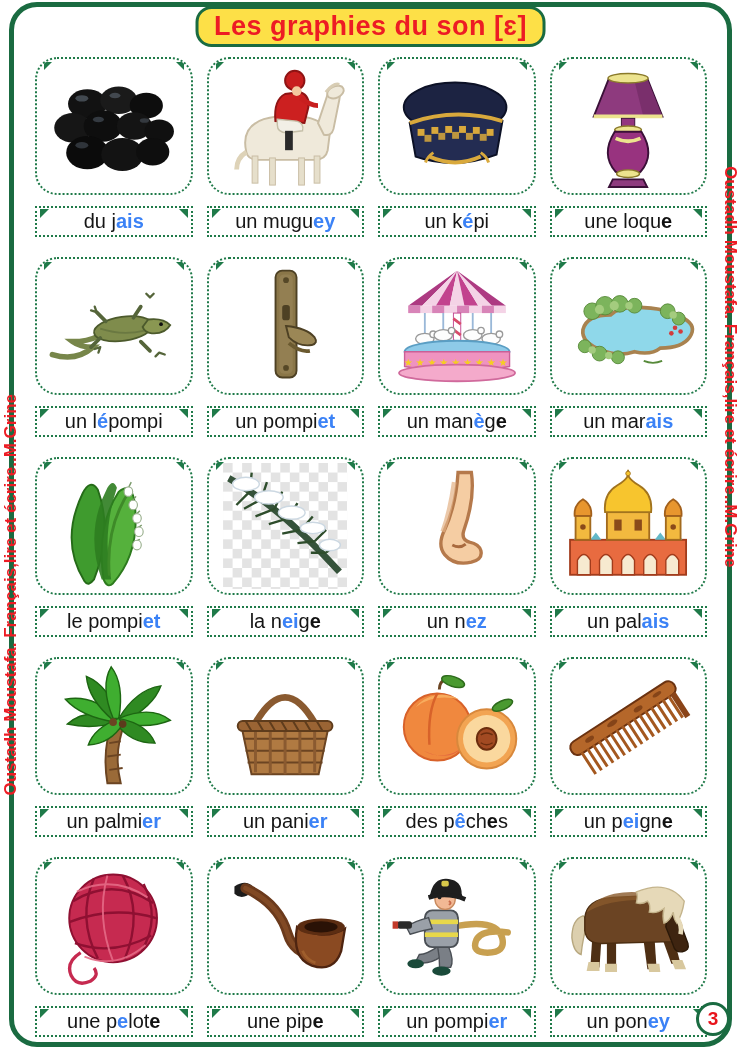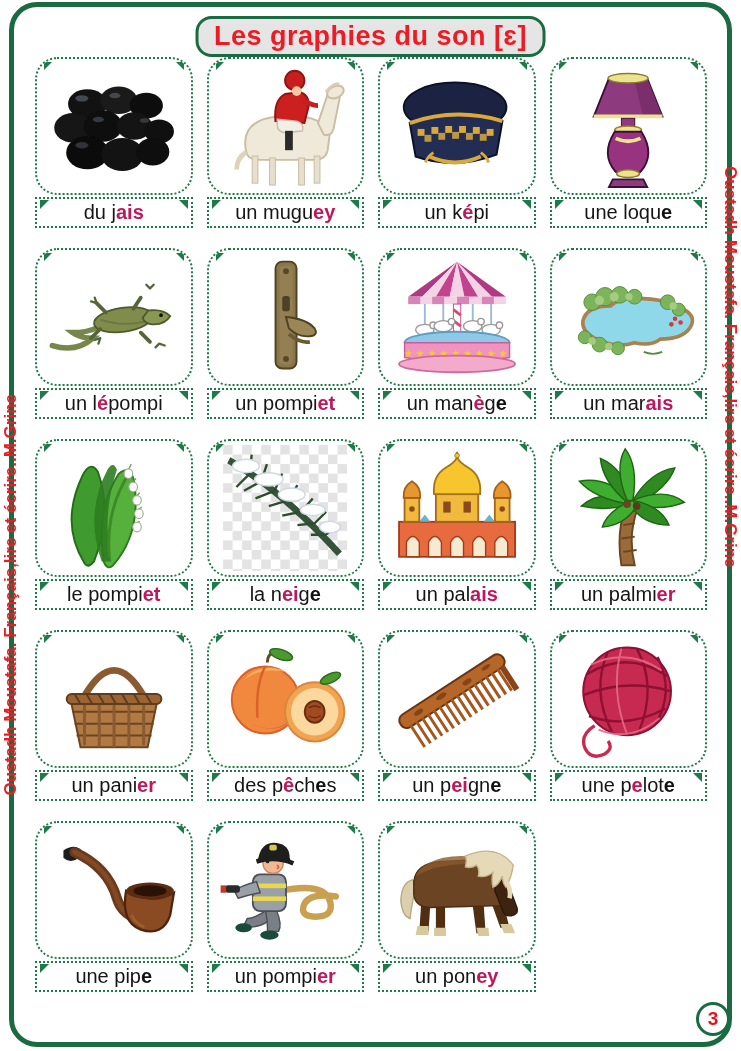--- a/index.html
+++ b/index.html
@@ -5,22 +5,22 @@
   html,body{margin:0;padding:0}
   body{
     width:741px;height:1051px;position:relative;background:#ffffff;
     font-family:"Liberation Sans",sans-serif;overflow:hidden;
   }
   .frame{
     position:absolute;left:9px;top:2px;right:9px;bottom:4px;
     border:5px solid #1a6b41;border-radius:28px;pointer-events:none;z-index:1;
   }
   .title-box{
-    position:absolute;top:16px;left:50%;transform:translateX(-50%);
-    border:3px solid #1a6b41;border-radius:16px;padding:2px 16px;background:#e5e5e5;z-index:3;
+    position:absolute;top:6px;left:50%;transform:translateX(-50%);
+    border:3px solid #1a6b41;border-radius:16px;padding:2px 16px;background:#fde047;z-index:3;
     white-space:nowrap;
   }
   .title-box span{font-size:27px;font-weight:bold;color:#ed1c24;letter-spacing:0.5px;}
   .wm{
     position:absolute;color:#ed1c24;font-weight:bold;font-size:17px;
     white-space:nowrap;z-index:2;
   }
   .wm-left{left:1px;top:394px;writing-mode:vertical-rl;transform:rotate(180deg);}
   .wm-right{right:1px;top:166px;writing-mode:vertical-rl;}
   .grid{
@@ -31,30 +31,30 @@
   .card-image{
     position:relative;height:134px;border:2.5px dotted #1f7a49;border-radius:22px;
     display:flex;align-items:center;justify-content:center;overflow:hidden;background:#fff;
   }
   .card-image svg{width:90%;height:94%;}
   .card-image::before{content:"";position:absolute;left:7px;top:3px;width:0;height:0;
     border-top:8px solid #1f7a49;border-right:8px solid transparent;}
   .card-image::after{content:"";position:absolute;right:7px;top:3px;width:0;height:0;
     border-top:8px solid #1f7a49;border-left:8px solid transparent;}
   .card-caption{
-    position:relative;margin-top:2px;border:2.5px dotted #1f7a49;height:27px;
+    position:relative;margin-top:11px;border:2.5px dotted #1f7a49;height:27px;
     display:flex;align-items:center;justify-content:center;
     font-size:20px;color:#151515;white-space:nowrap;
   }
   .card-caption::before{content:"";position:absolute;left:3px;top:1px;width:0;height:0;
     border-top:9px solid #1f7a49;border-right:9px solid transparent;}
   .card-caption::after{content:"";position:absolute;right:3px;top:1px;width:0;height:0;
     border-top:9px solid #1f7a49;border-left:9px solid transparent;}
   .seg-n{font-weight:normal;}
-  .seg-r{color:#be185d;font-weight:bold;}
+  .seg-r{color:#3b82f6;font-weight:bold;}
   .seg-b{color:#111111;font-weight:bold;}
   .page-num{
     position:absolute;right:11px;bottom:15px;width:28px;height:28px;
     border:3px solid #1a6b41;border-radius:50%;background:#fff;z-index:3;
     display:flex;align-items:center;justify-content:center;
     font-size:19px;font-weight:bold;color:#e8131b;
   }
 </style>
 </head>
 <body>
@@ -328,20 +328,33 @@
       </div>
       <div class="card-caption">
         <span class="seg-n">la n</span>
         <span class="seg-r">ei</span>
         <span class="seg-n">g</span>
         <span class="seg-b">e</span>
       </div>
     </div>
     <div class="card">
       <div class="card-image">
+        <svg viewBox="0 0 110 132">
+<path d="M56,10 q-2,34 -14,60 q-8,16 0,26 q10,12 28,8 q12,-3 10,-12 q-2,-7 -12,-9 q-9,-3 -6,-12 q12,-34 8,-61 z" fill="#f5cda3" stroke="#b5794b" stroke-width="3.5"></path>
+<path d="M50,86 q8,4 14,-1" stroke="#a96a3e" stroke-width="3" fill="none"></path>
+<path d="M52,20 q-4,30 -12,52" stroke="#e3b184" stroke-width="5" fill="none" opacity="0.7"></path>
+</svg>
+      </div>
+      <div class="card-caption">
+        <span class="seg-n">un n</span>
+        <span class="seg-r">ez</span>
+      </div>
+    </div>
+    <div class="card">
+      <div class="card-image">
         <svg viewBox="0 0 150 122">
 <rect x="12" y="76" width="126" height="38" fill="#e86b40" stroke="#a23c1c" stroke-width="2"></rect>
 <g fill="#f7ead0" stroke="#a23c1c" stroke-width="1.5">
             <path d="M20,114 v-16 q7,-12 14,0 v16 z"></path>
             <path d="M44,114 v-16 q7,-12 14,0 v16 z"></path>
             <path d="M68,114 v-16 q7,-12 14,0 v16 z"></path>
             <path d="M92,114 v-16 q7,-12 14,0 v16 z"></path>
             <path d="M116,114 v-16 q7,-12 14,0 v16 z"></path>
           </g>
 <g fill="#62b8c8">

